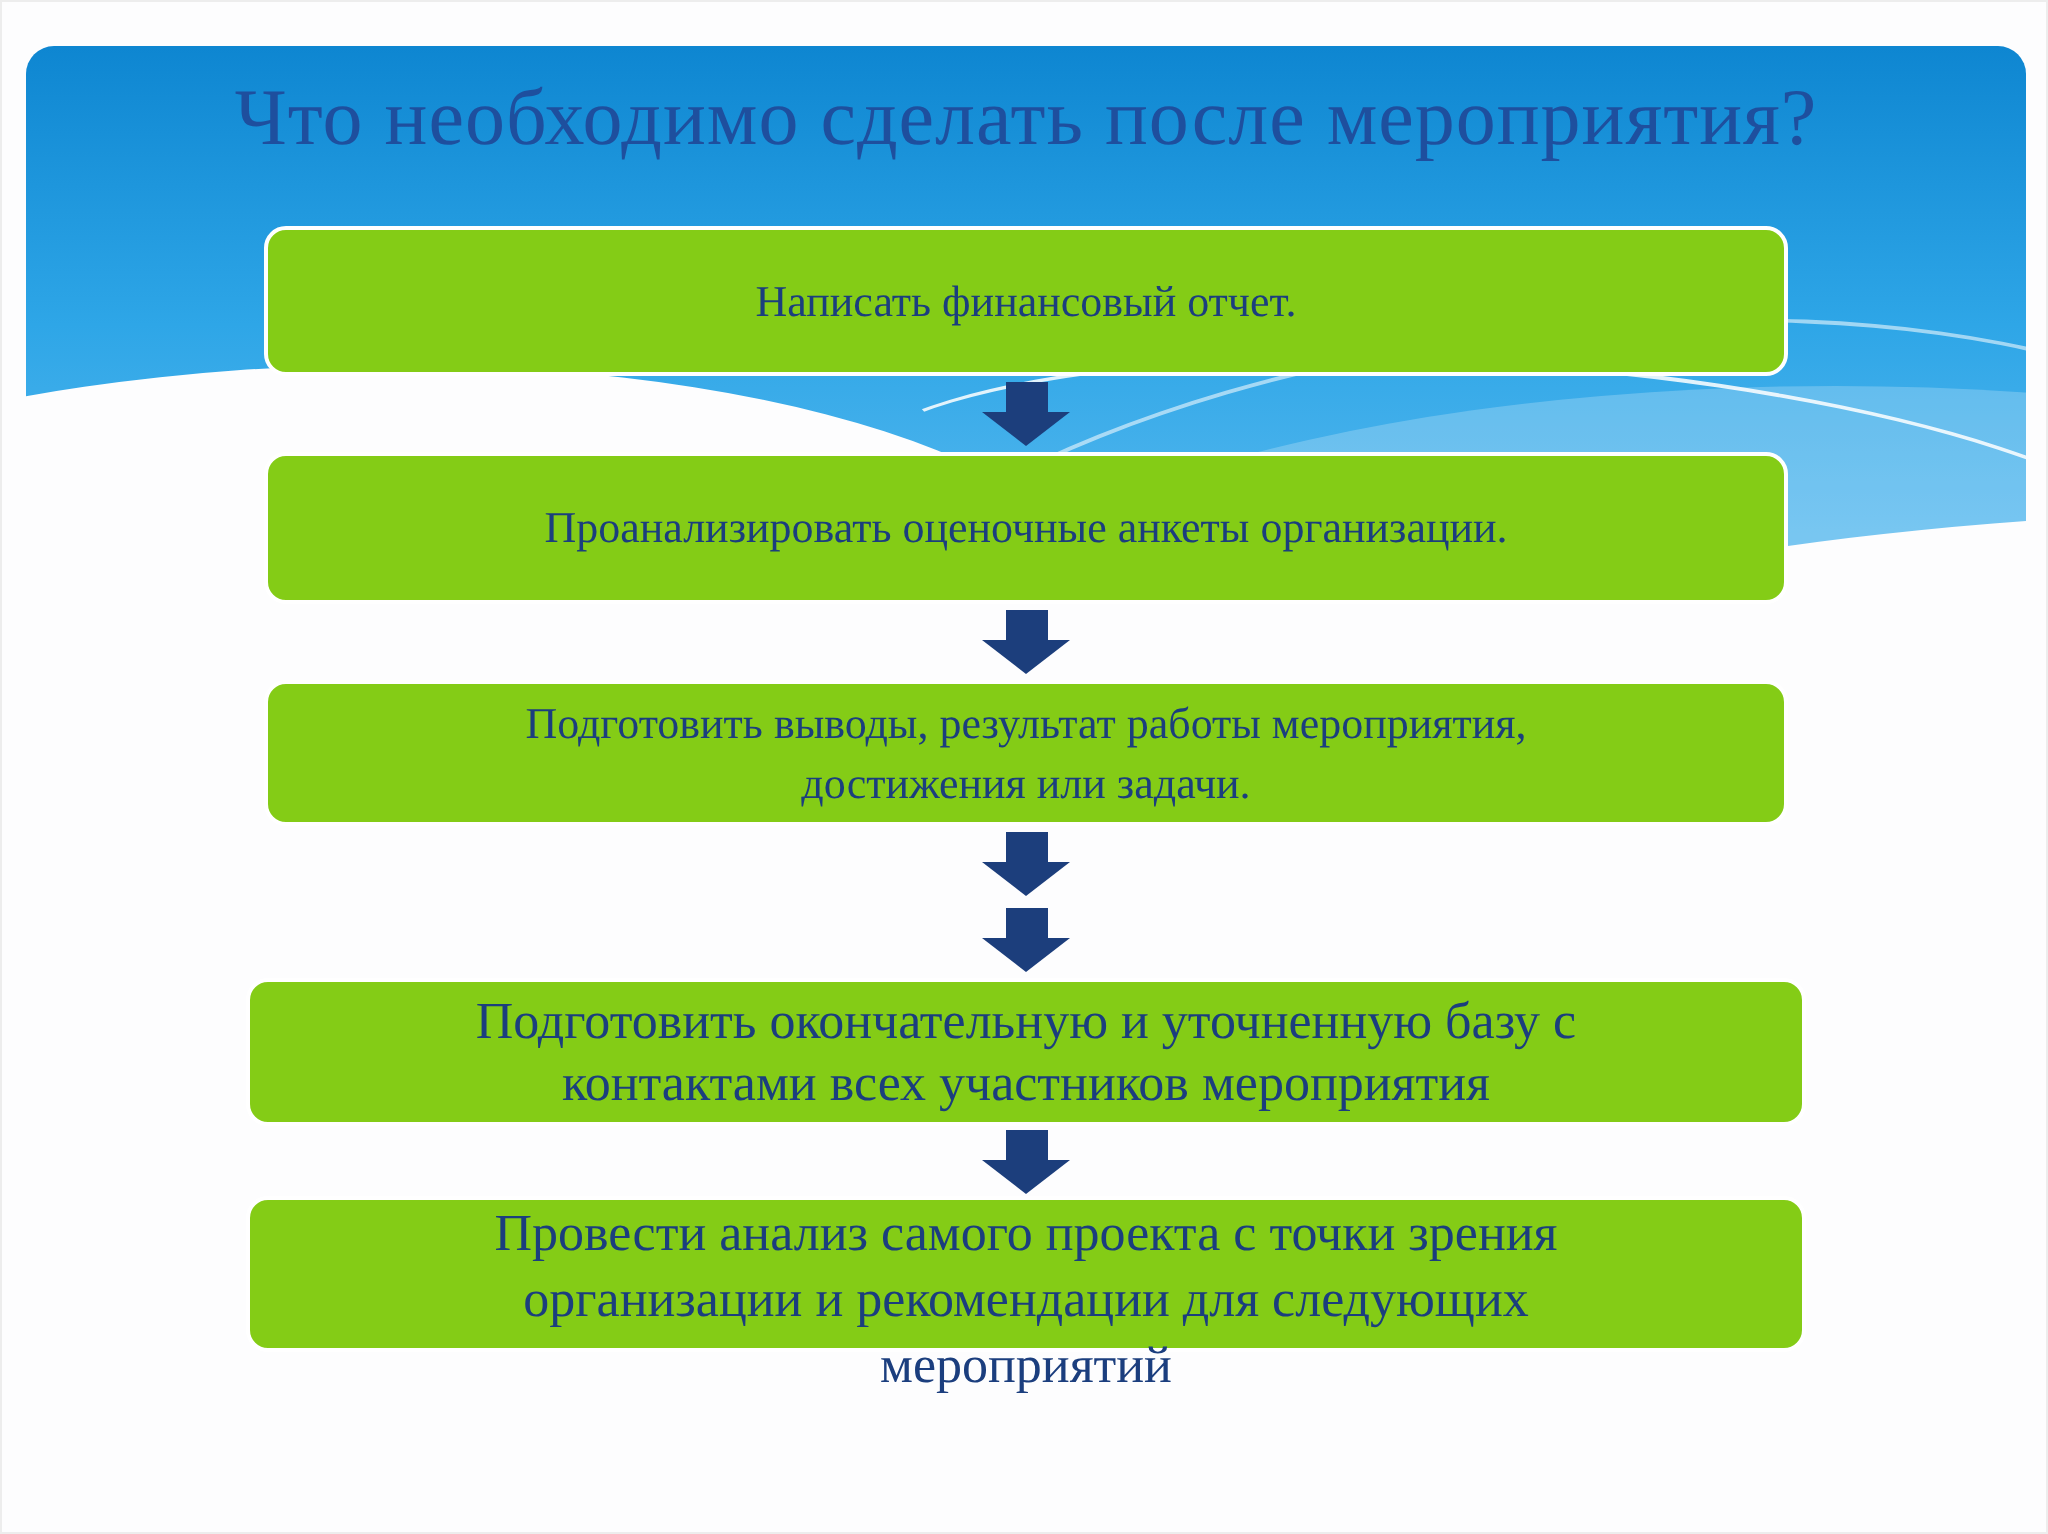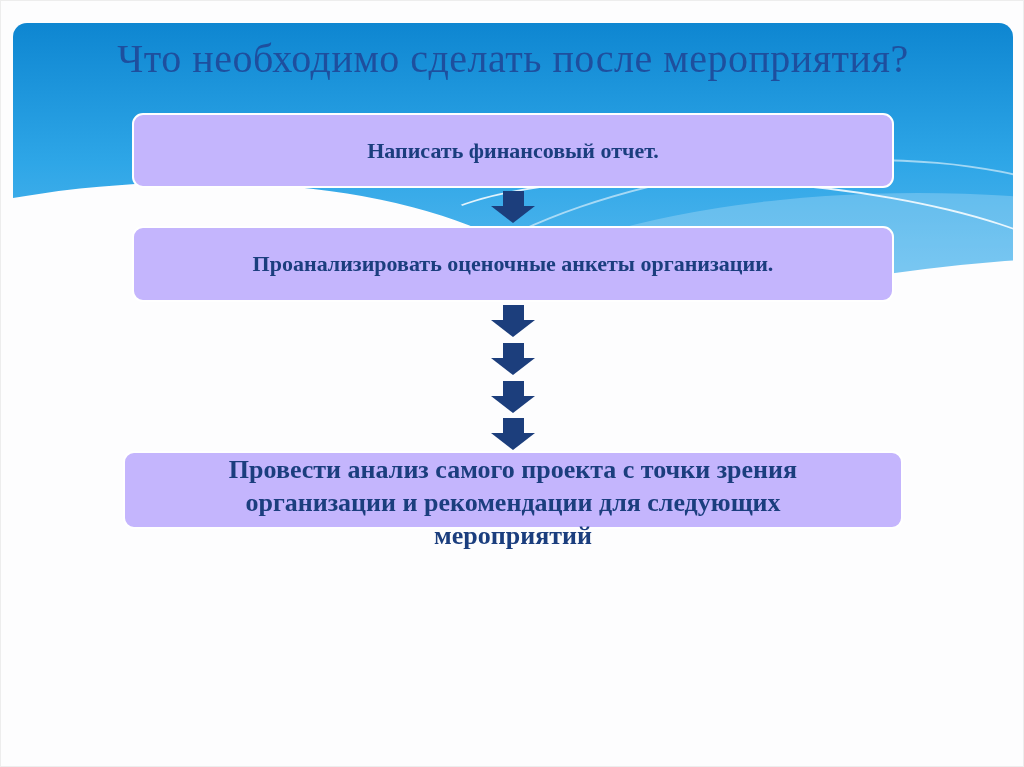--- a/index.html
+++ b/index.html
@@ -40,23 +40,23 @@
     text-align:center;z-index:2;
     font-size:40px;font-weight:normal;color:#1e4f9e;letter-spacing:0.5px;
   }
   
   .flow{
     position:absolute;left:12px;top:112px;width:1000px;
     display:flex;flex-direction:column;align-items:center;z-index:2;
   }
   .box{
     box-sizing:border-box;
-    background:#c4b5fd;border:2px solid #ffffff;border-radius:11px;
+    background:#84cc16;border:2px solid #ffffff;border-radius:11px;
     display:flex;align-items:center;justify-content:center;
-    text-align:center;color:#1b3e7e;font-weight:bold;
+    text-align:center;color:#1b3e7e;font-weight:normal;
   }
   .box-text{white-space:pre-line;display:block;}
   .fs22{font-size:22px;line-height:30px;}
   .fs26{font-size:26px;line-height:31px;}
   .b1{width:762px;height:75px;}
   .b2{width:762px;height:76px;}
   .b3{width:762px;height:73px;}
   .b4{width:788px;height:76px;}
   .b5{width:780px;height:74px;}
   .b6{width:780px;height:78px;align-items:flex-start;overflow:visible;font-size:26px;line-height:33px;}
@@ -102,36 +102,44 @@
       <span class="box-text">Проанализировать оценочные анкеты организации.</span>
     </div>
 
     <div class="arrow-row">
       <div class="down-arrow">
         <div class="stem"></div>
         <div class="head"></div>
       </div>
     </div>
 
+    <div class="box b3 fs22">
+      <span class="box-text">Подготовить выводы, результат работы мероприятия,
+достижения или задачи.</span>
+    </div>
 
     <div class="arrow-row">
       <div class="down-arrow">
         <div class="stem"></div>
         <div class="head"></div>
       </div>
     </div>
 
 
     <div class="arrow-row">
       <div class="down-arrow">
         <div class="stem"></div>
         <div class="head"></div>
       </div>
     </div>
 
+    <div class="box b5 fs26">
+      <span class="box-text">Подготовить окончательную и уточненную базу с
+контактами всех участников мероприятия</span>
+    </div>
 
     <div class="arrow-row last">
       <div class="down-arrow">
         <div class="stem"></div>
         <div class="head"></div>
       </div>
     </div>
 
     <div class="box b6">
       <span class="box-text">Провести анализ самого проекта с точки зрения

